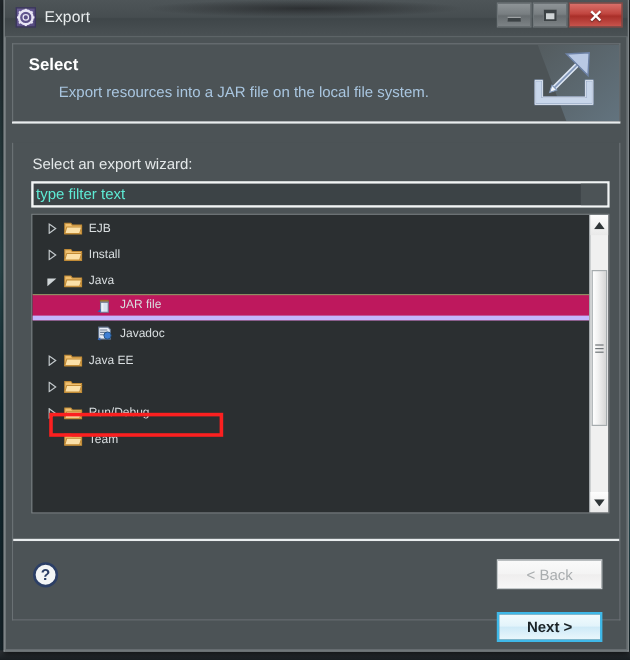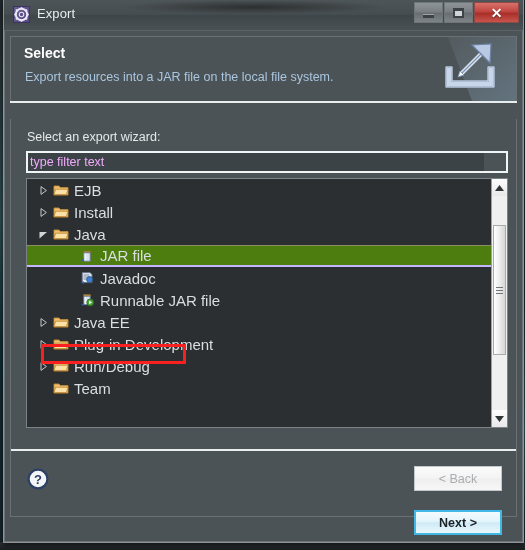--- a/index.html
+++ b/index.html
@@ -119,21 +119,21 @@
     background: #4c5356;
     border: 1px solid #6a7174;
     border-bottom: none;
     overflow: hidden;
   }
   .header-title {
     position: absolute; left: 13px; top: 8px;
     font-size: 14px; font-weight: bold; color: #ffffff;
   }
   .header-desc {
-    position: absolute; left: 14px; top: 33px;
+    position: absolute; left: 38px; top: 33px;
     font-size: 12.5px; color: #a9c6e0;
   }
   .header-graphic {
     position: absolute; right: 0px; top: 0px; width: 88px; height: 64px;
   }
   .header-sep {
     margin: 0 6px;
     height: 2px;
     background: #e9edee;
   }
@@ -155,21 +155,21 @@
 
   .filter-input {
     position: absolute; left: 15px; top: 32px;
     width: 482px; height: 22px;
     background: #3c4346;
     border: 2px solid #f2f5f5;
     box-sizing: border-box;
     display: flex; align-items: center;
   }
   .filter-input .ph {
-    font-size: 12.5px; color: #f0abfc; padding-left: 2px;
+    font-size: 12.5px; color: #5eead4; padding-left: 2px;
   }
   .filter-input .tail {
     position: absolute; right: 0; top: 0; bottom: 0; width: 22px;
     background: #4c5356;
   }
 
   
   .tree-wrap {
     position: absolute; left: 15px; top: 59px;
     width: 482px; height: 250px;
@@ -180,28 +180,28 @@
   }
   .tree {
     position: absolute; left: 0; top: 0; right: 16px; bottom: 0;
     overflow: hidden;
   }
   .row {
     position: relative;
     height: 22px;
     display: flex;
     align-items: center;
-    font-size: 15px;
+    font-size: 10px;
     color: #d9dee0;
     box-sizing: border-box;
   }
   .row.selected {
-    background: #4d7c0f;
+    background: #be185d;
     border-top: 1px solid #8e8c63;
-    border-bottom: 2px solid #c4b5fd;
+    border-bottom: 4px solid #c4b5fd;
     text-align: center;
   }
   .twisty {
     width: 12px; height: 12px;
     margin-left: 10px;
     flex: 0 0 auto;
     display: flex; align-items: center; justify-content: center;
   }
   .twisty.spacer { visibility: hidden; }
   .ricon {
@@ -428,34 +428,20 @@
               <span class="ricon">
                 <svg width="16" height="16" viewBox="0 0 16 16">
                   <path d="M3.2 2.6 L11 2.6 L13 4.6 L13 12.6 L3.2 12.6 Z" fill="#e6ecf5" stroke="#5d6e86" stroke-width="0.9"></path>
                   <path d="M4.4 5 L10.4 5 M4.4 7 L10.4 7 M4.4 9 L8.6 9" stroke="#6e7f96" stroke-width="0.9"></path>
                   <circle cx="10.6" cy="9.6" r="3" fill="#3f7fd4" stroke="#23507f" stroke-width="0.8"></circle>
                   <path d="M2.2 13 L4.6 11 L4.6 13.8 Z" fill="#2e63b8"></path>
                 </svg>
               </span>
               <span class="label">Javadoc</span>
             </div>
-            <div class="row child">
-              <span class="twisty spacer"></span>
-              <span class="ricon">
-                <svg width="16" height="16" viewBox="0 0 16 16">
-                  <path d="M4.6 2.6 L11.4 2.6 L11.4 4 L4.6 4 Z" fill="#cfa24a" stroke="#8d6a24" stroke-width="0.8"></path>
-                  <path d="M4.8 4.2 L11.2 4.2 L11.2 12.6 L4.8 12.6 Z" fill="#d9e4f2" stroke="#6d7e95" stroke-width="0.9"></path>
-                  <path d="M5.6 5 L7.2 5 L7.2 11.8 L5.6 11.8 Z" fill="#f1f6fc" opacity="0.8"></path>
-                  <circle cx="11.2" cy="10.4" r="3.4" fill="#4aa637" stroke="#2a6b1e" stroke-width="0.8"></circle>
-                  <path d="M10.1 8.6 L13 10.4 L10.1 12.2 Z" fill="#ffffff"></path>
-                  <path d="M2.2 12.9 L4.6 10.9 L4.6 13.7 Z" fill="#2e63b8"></path>
-                </svg>
-              </span>
-              <span class="label">Runnable JAR file</span>
-            </div>
             <div class="row">
               <span class="twisty">
                 <svg width="9" height="9" viewBox="0 0 9 9">
                   <path d="M2 0.6 L7.4 4.5 L2 8.4 Z" fill="none" stroke="#c2c8cb" stroke-width="1"></path>
                 </svg>
               </span>
               <span class="ricon">
                 <svg width="16" height="16" viewBox="0 0 16 16">
                   <path d="M1 4 L6 4 L7.2 5.6 L15 5.6 L15 13 L1 13 Z" fill="#f0c070" stroke="#c18b36" stroke-width="0.9"></path>
                   <path d="M2.6 7.2 L15 7.2 L13.4 12.6 L1 12.6 Z" fill="#fbe0a8" stroke="#c18b36" stroke-width="0.9"></path>
@@ -468,21 +454,20 @@
                 <svg width="9" height="9" viewBox="0 0 9 9">
                   <path d="M2 0.6 L7.4 4.5 L2 8.4 Z" fill="none" stroke="#c2c8cb" stroke-width="1"></path>
                 </svg>
               </span>
               <span class="ricon">
                 <svg width="16" height="16" viewBox="0 0 16 16">
                   <path d="M1 4 L6 4 L7.2 5.6 L15 5.6 L15 13 L1 13 Z" fill="#f0c070" stroke="#c18b36" stroke-width="0.9"></path>
                   <path d="M2.6 7.2 L15 7.2 L13.4 12.6 L1 12.6 Z" fill="#fbe0a8" stroke="#c18b36" stroke-width="0.9"></path>
                 </svg>
               </span>
-              <span class="label">Plug-in Development</span>
             </div>
             <div class="row">
               <span class="twisty">
                 <svg width="9" height="9" viewBox="0 0 9 9">
                   <path d="M2 0.6 L7.4 4.5 L2 8.4 Z" fill="none" stroke="#c2c8cb" stroke-width="1"></path>
                 </svg>
               </span>
               <span class="ricon">
                 <svg width="16" height="16" viewBox="0 0 16 16">
                   <path d="M1 4 L6 4 L7.2 5.6 L15 5.6 L15 13 L1 13 Z" fill="#f0c070" stroke="#c18b36" stroke-width="0.9"></path>

